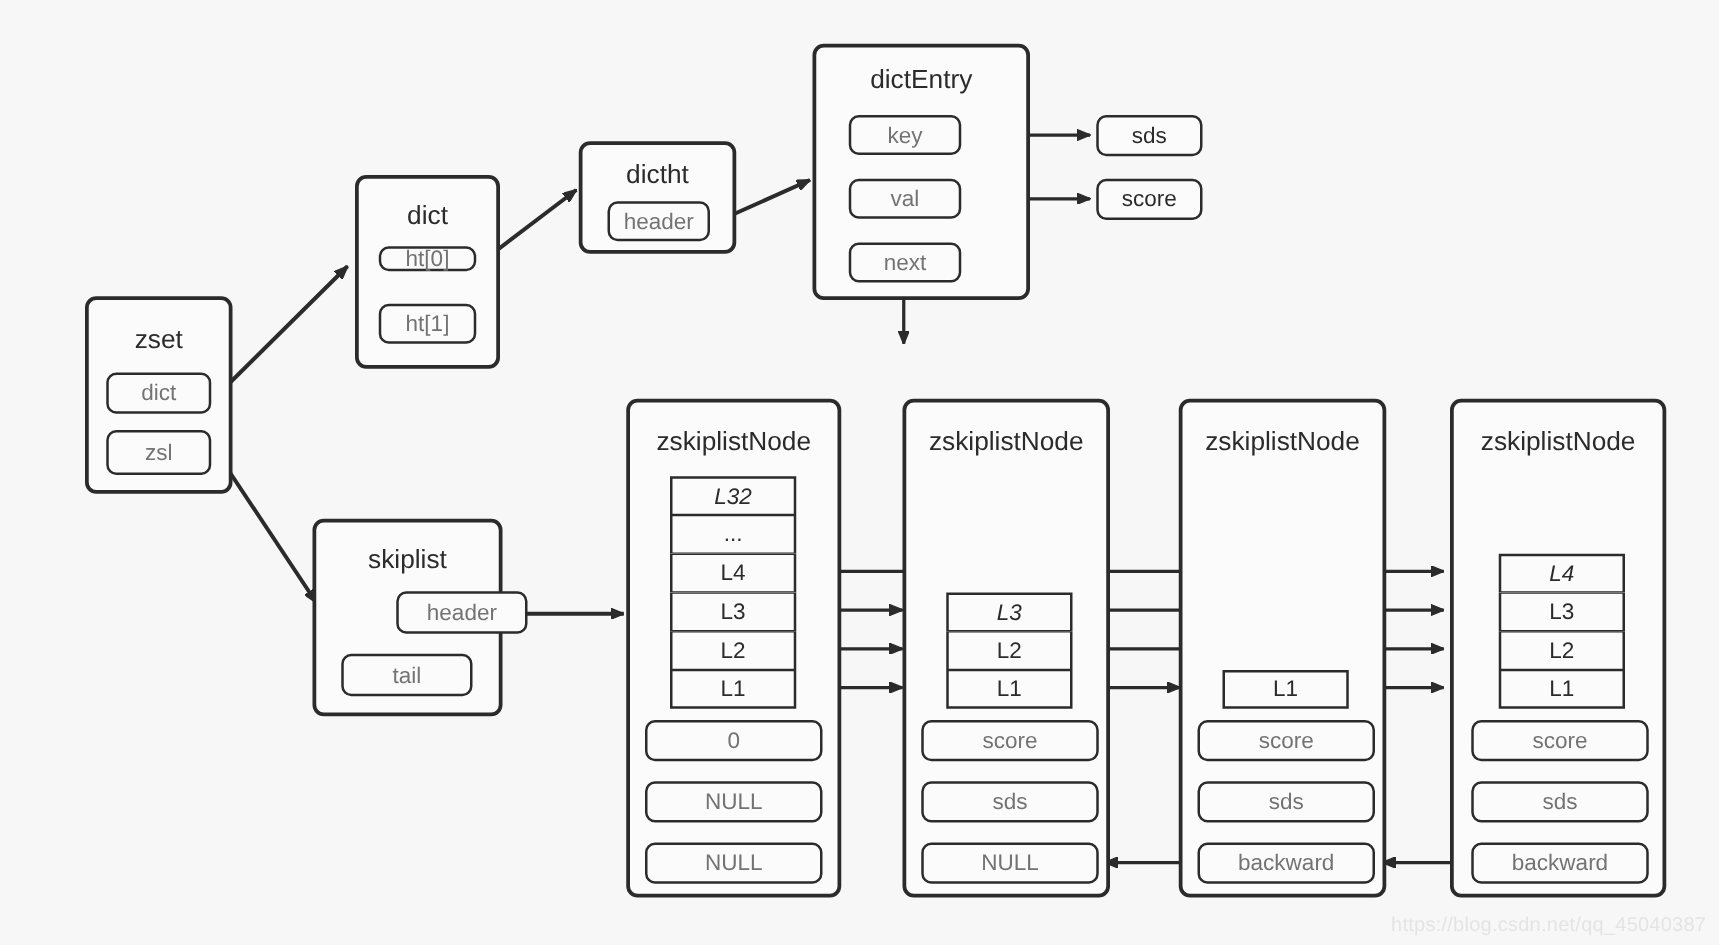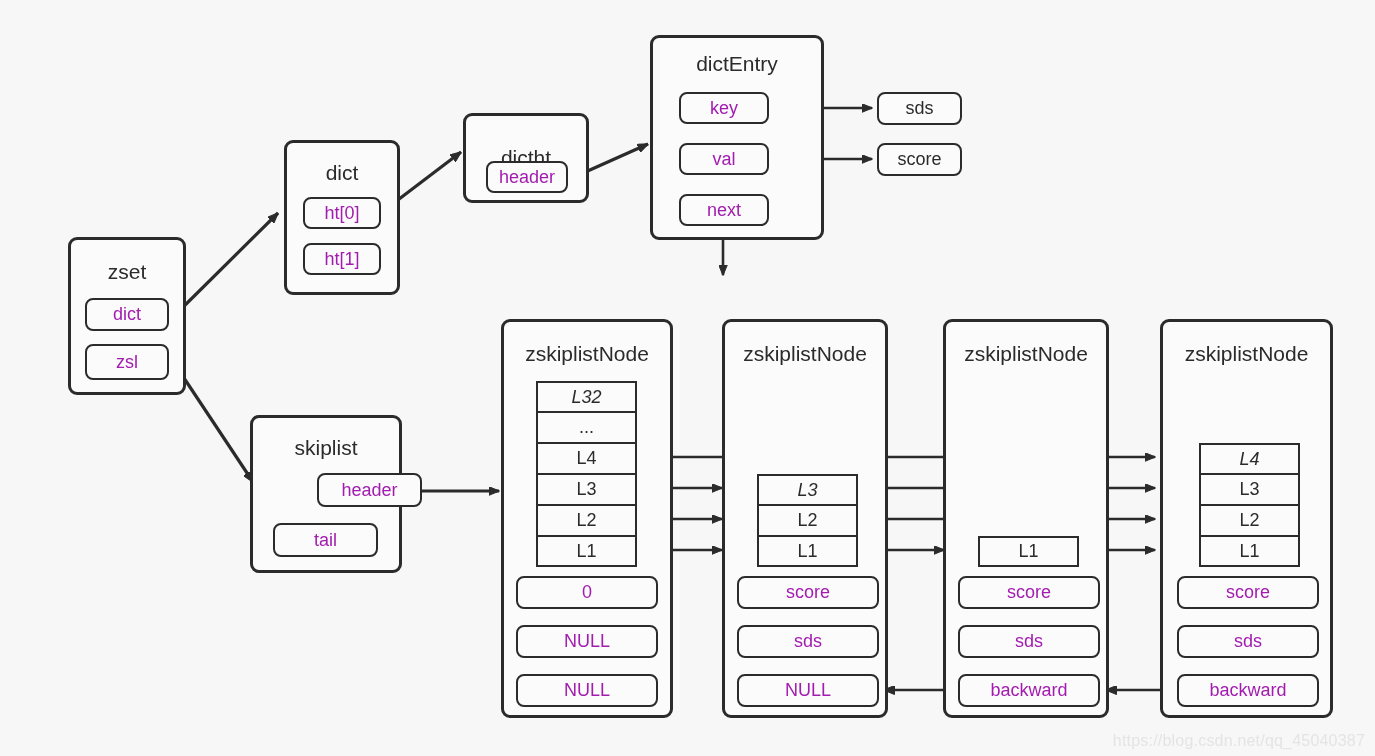--- a/index.html
+++ b/index.html
@@ -43,21 +43,21 @@
   .field {
     position: absolute;
     box-sizing: border-box;
     border: 2.5px solid #2b2b2b;
     border-radius: 8px;
     background: #fbfbfb;
     display: flex;
     align-items: center;
     justify-content: center;
     font-size: 18px;
-    color: #a21caf;
+    color: #737373;
     z-index: 4;
     white-space: nowrap;
   }
   
   .levelbox {
     position: absolute;
     box-sizing: border-box;
     border: 2.5px solid #2b2b2b;
     background: #fbfbfb;
     display: flex;
@@ -145,25 +145,25 @@
 
 <div class="struct" style="left:68px; top:237px; width:118px; height:158px;">
   <div class="struct-title" style="top:20px;">zset</div>
 </div>
 <div class="field" style="left:85px; top:298px; width:84px; height:33px;">dict</div>
 <div class="field" style="left:85px; top:344px; width:84px; height:36px;">zsl</div>
 
 <div class="struct" style="left:284px; top:140px; width:116px; height:155px;">
   <div class="struct-title" style="top:18px;">dict</div>
 </div>
-<div class="field" style="left:303px; top:197px; width:78px; height:32px;">ht[0]</div>
+<div class="field" style="left:303px; top:197px; width:78px; height:20px;">ht[0]</div>
 <div class="field" style="left:303px; top:243px; width:78px; height:32px;">ht[1]</div>
 
 <div class="struct" style="left:463px; top:113px; width:126px; height:90px;">
-  <div class="struct-title" style="top:12px;margin-top:18px;">dictht</div>
+  <div class="struct-title" style="top:12px;">dictht</div>
 </div>
 <div class="field" style="left:486px; top:161px; width:82px; height:32px;">header</div>
 
 <div class="struct" style="left:650px; top:35px; width:174px; height:205px;">
   <div class="struct-title" style="top:14px;">dictEntry</div>
 </div>
 <div class="field" style="left:679px; top:92px; width:90px; height:32px;">key</div>
 <div class="field" style="left:679px; top:143px; width:90px; height:32px;">val</div>
 <div class="field" style="left:679px; top:194px; width:90px; height:32px;">next</div>
 

